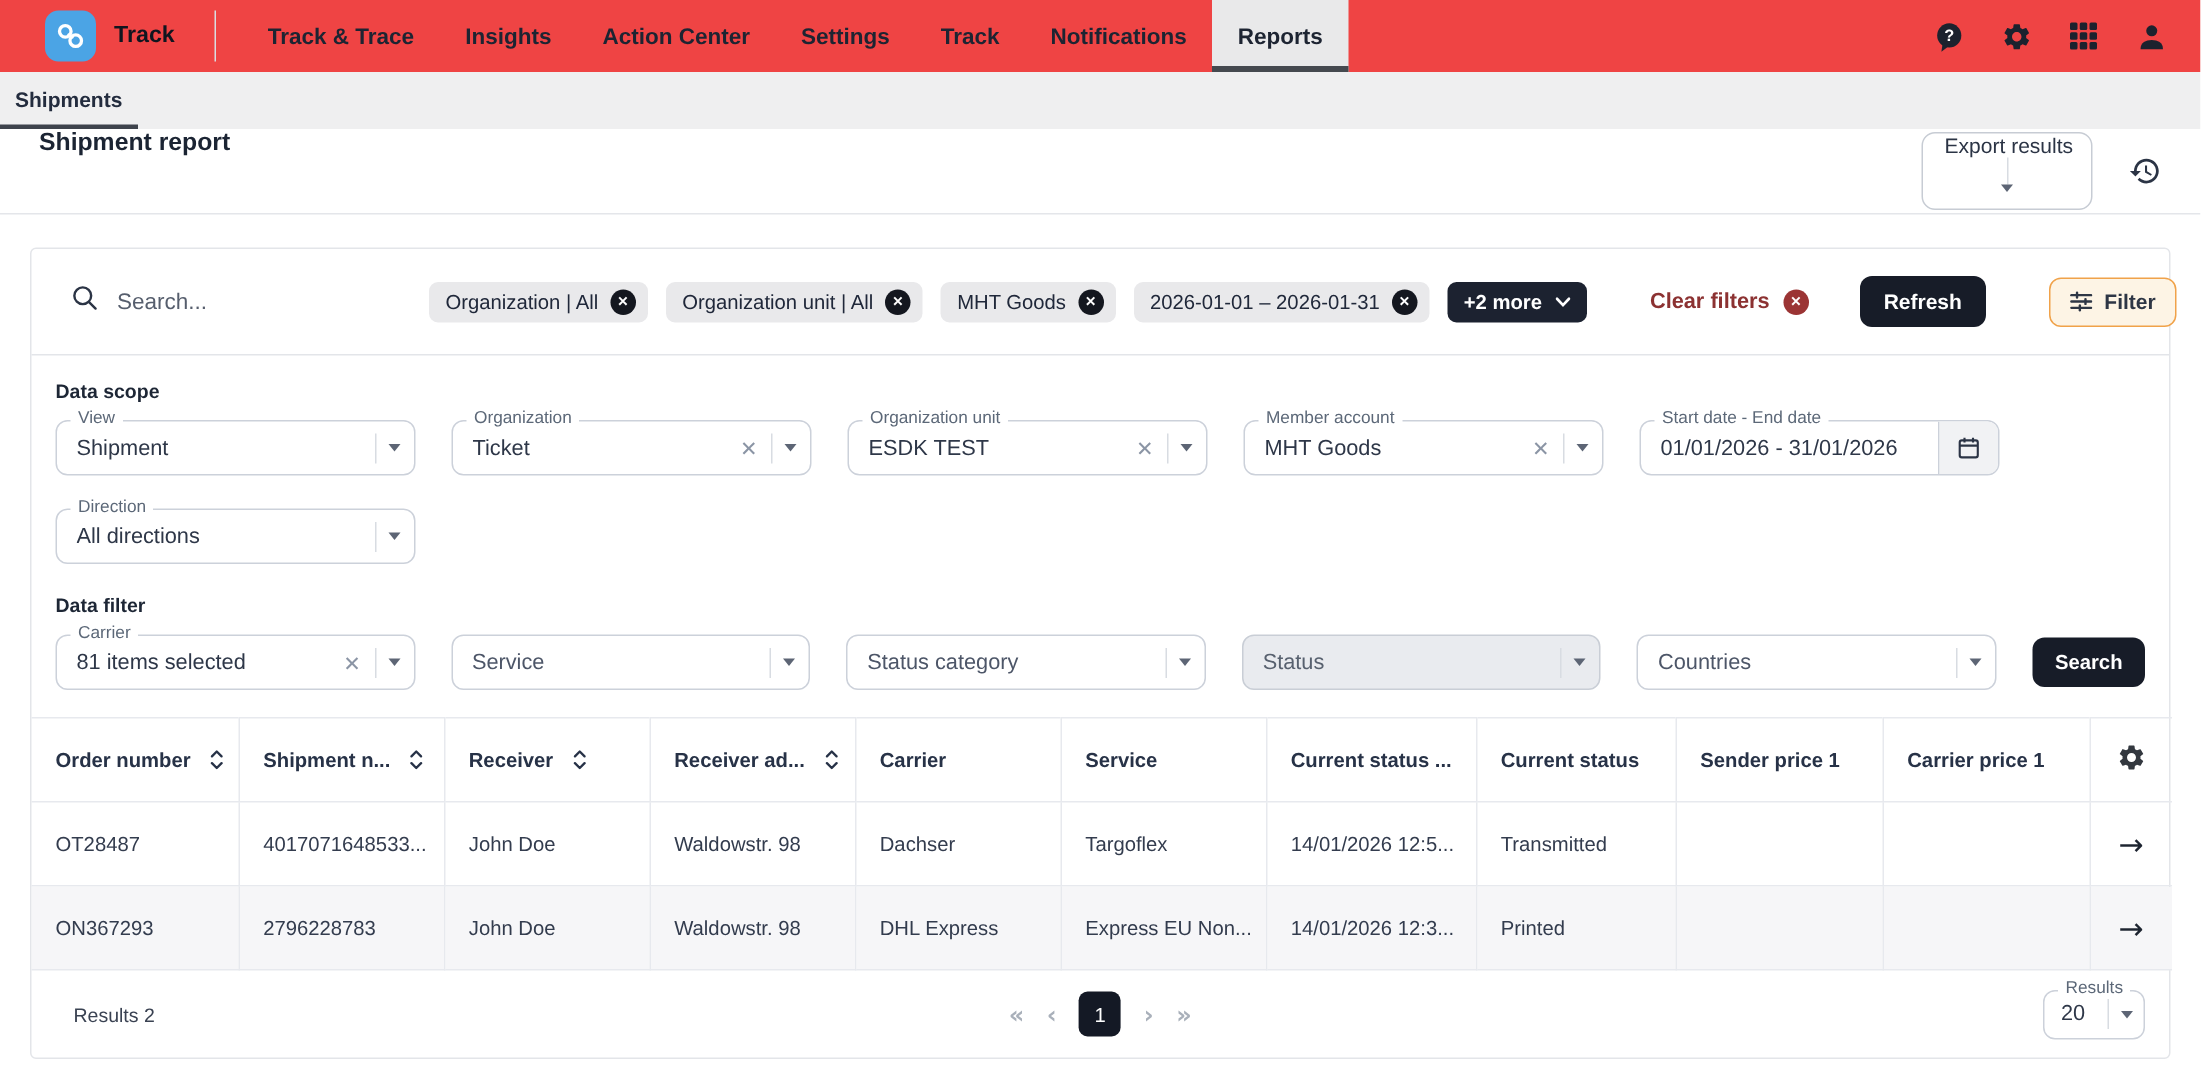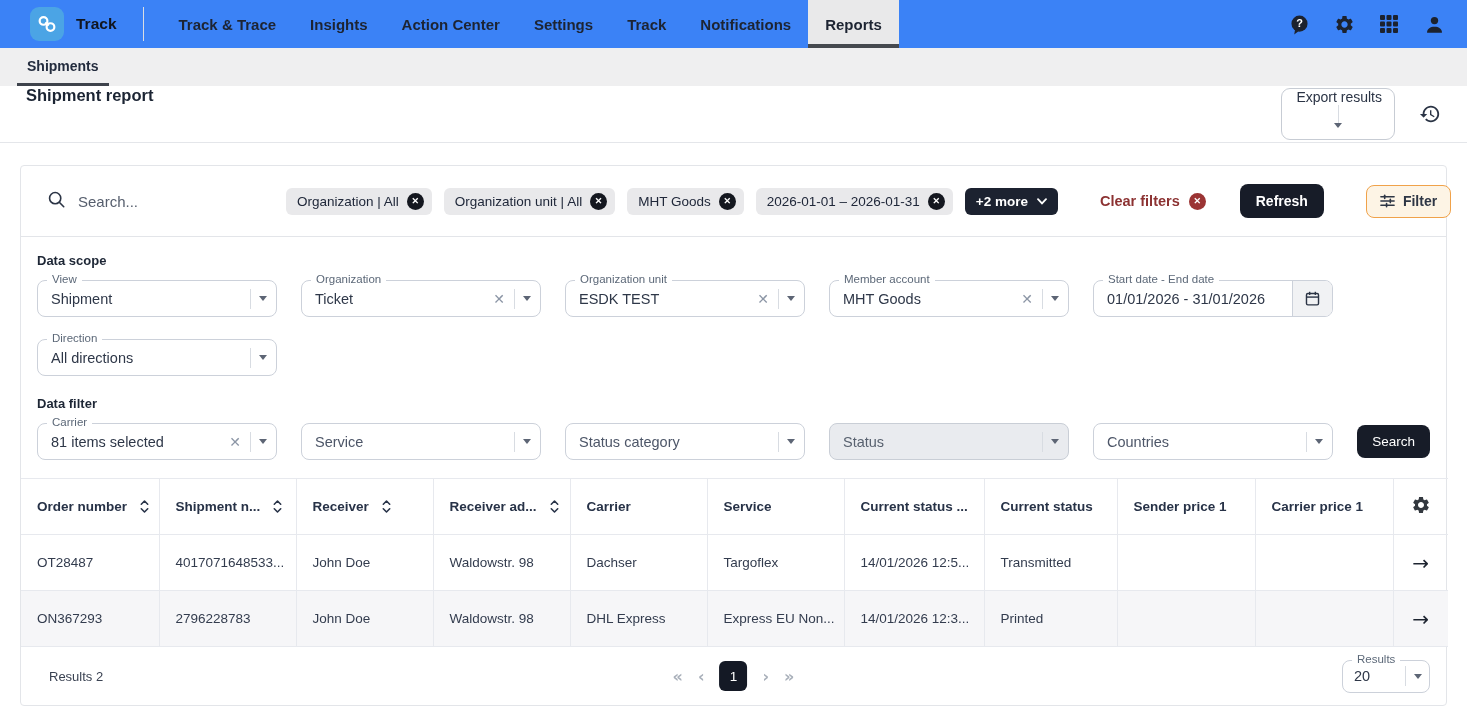--- a/index.html
+++ b/index.html
@@ -1,34 +1,34 @@
 <!DOCTYPE html>
 <html><head>
 <meta charset="utf-8">
 <style>
   * { box-sizing: border-box; margin: 0; padding: 0; }
   html,body { width:1467px; height:719px; overflow:hidden; background:#fff;
     font-family:"Liberation Sans", sans-serif; }
 
   
-  .topnav { height:48px; display:flex; align-items:stretch; padding:0 22px 0 30px; background:#3b82f6; }
+  .topnav { height:48px; display:flex; align-items:stretch; padding:0 22px 0 30px; background:#ef4444; }
   .logo-wrap { display:flex; align-items:center; gap:12px; margin-right:26px; cursor:pointer; }
   .logo-box { width:34px; height:34px; border-radius:9px; background:#4BA4E5;
     display:flex; align-items:center; justify-content:center; }
   .brand-name { font-size:15.5px; font-weight:700; color:#10151f; }
   .nav-divider { width:1px; background:#dadde2; margin:7px 0; }
   .nav-items { display:flex; margin-left:18px; }
   .nav-item { display:flex; align-items:center; padding:4px 17px 0; font-size:15px; font-weight:600;
     color:#1d2432; cursor:pointer; border-bottom:4px solid transparent; white-space:nowrap; }
   .nav-item.active { background:#e9e9ea; border-bottom-color:#45494f; }
   .topnav-icons { margin-left:auto; display:flex; align-items:center; gap:23px; }
   .tn-icon { width:22px; height:22px; display:flex; align-items:center; justify-content:center; cursor:pointer; }
 
   
-  .tabbar { height:38px; background:#efeff0; display:flex; align-items:stretch; padding-left:17px; }
+  .tabbar { height:38px; background:#efeff0; display:flex; align-items:stretch; }
   .subtab { display:flex; align-items:center; padding:0 10px; font-size:14px; font-weight:600;
     color:#232c3e; border-bottom:3px solid #3e434c; cursor:pointer; }
 
   
   .page-header { height:57px; display:flex; padding:0 26px;
     border-bottom:1px solid #e4e6ea; background:#fff; }
   .page-title { font-size:16.5px; font-weight:700; color:#1b2433; }
   .header-actions { margin-left:auto; display:flex; align-items:center; gap:24px; }
   .export-btn { height:52px; border:1px solid #c7ccd4; border-radius:9px; display:flex;
     align-items:center; background:#fff; cursor:pointer;flex-direction:column; }
@@ -81,21 +81,21 @@
   .fvalue.ph { color:#4d5668; }
   .fx { color:#8b95a5; font-size:14px; margin-right:9px; cursor:pointer; }
   .fsep { width:1px; height:20px; background:#d8dce2; margin-right:8px; }
   .field.disabled { background:#e9ebef; border-color:#c9ced6; }
   .field.disabled .fvalue { color:#58616f; }
   .field.date { padding-right:0; }
   .cal-seg { width:40px; align-self:stretch; border-left:1px solid #ccd1da; margin-left:6px;
     display:flex; align-items:center; justify-content:center; background:#f1f2f4;
     border-radius:0 7px 7px 0; cursor:pointer; }
   .search-btn { height:33px; padding:0 15px; background:#171c28; color:#fff; border-radius:8px;
-    font-size:13.5px; font-weight:400; display:flex; align-items:center; margin-left:auto;
+    font-size:13.5px; font-weight:700; display:flex; align-items:center; margin-left:auto;
     align-self:center; border:none; cursor:pointer; font-family:"Liberation Sans", sans-serif; }
 
   
   table.grid { width:100%; border-collapse:collapse; table-layout:fixed; border-top:1px solid #e7e9ee; }
   .grid th, .grid td { border-right:1px solid #e7e9ee; border-bottom:1px solid #e7e9ee;
     padding:0 16px; height:56px; text-align:left; vertical-align:middle; white-space:nowrap; overflow:hidden; }
   .grid th:last-child, .grid td:last-child { border-right:none; }
   .grid th { font-size:13.5px; font-weight:700; color:#273247; }
   .grid td { font-size:13.5px; color:#333c4e; }
   tr.alt td { background:#f6f6f8; }
@@ -108,21 +108,21 @@
 
   
   .table-footer { height:58px; display:flex; align-items:center; padding:0 16px 0 28px; position:relative; }
   .results-text { font-size:13px; color:#3a4252; }
   .pagination { position:absolute; left:50%; transform:translateX(-50%); display:flex;
     align-items:center; gap:15px; }
   .pg-nav { font-size:16px; color:#a9b0ba; font-weight:600; background:none; border:none;
     cursor:pointer; font-family:"DejaVu Sans", sans-serif; }
   .pg-current { width:28px; height:30px; background:#141925; border-radius:6px; color:#fff;
     font-size:13.5px; display:flex; align-items:center; justify-content:center; cursor:pointer; }
-  .field.small { width:88px; height:33px; padding:0 7px 0 11px; margin-left:auto; }
+  .field.small { width:68px; height:33px; padding:0 7px 0 11px; margin-left:auto; }
   .field.small .fvalue { font-size:14.5px; }
 </style>
 </head>
 <body>
 
 <header class="topnav">
   <div class="logo-wrap">
     <span class="logo-box">
       <svg width="22" height="22" viewBox="0 0 24 24" fill="none" stroke="#ffffff" stroke-width="2.4" stroke-linecap="round">
         <circle cx="8.2" cy="8.6" r="4.2"></circle>

